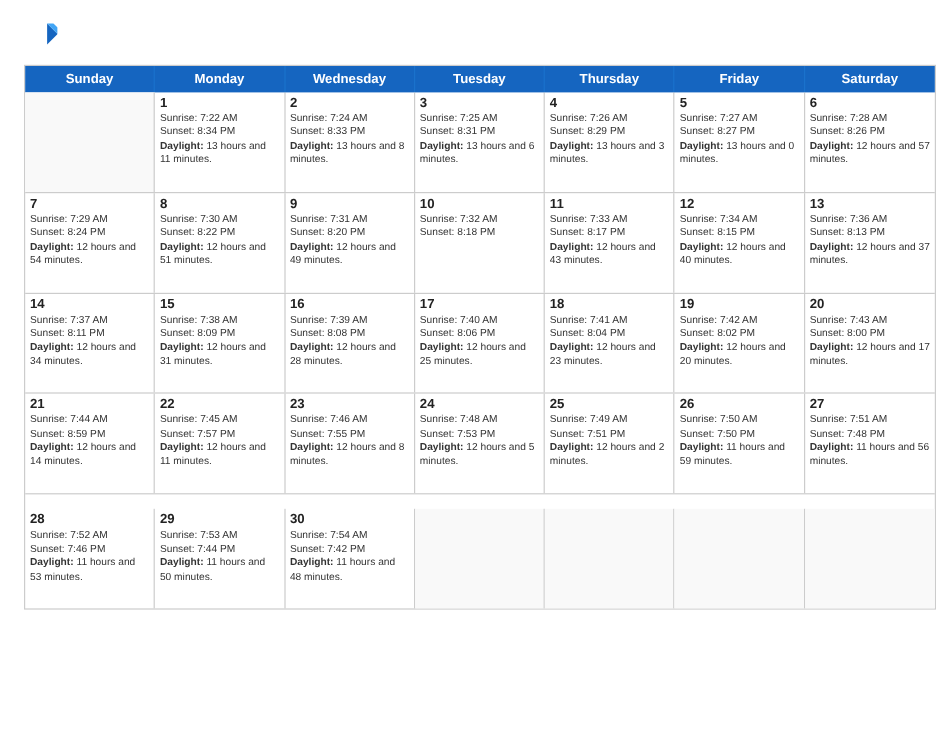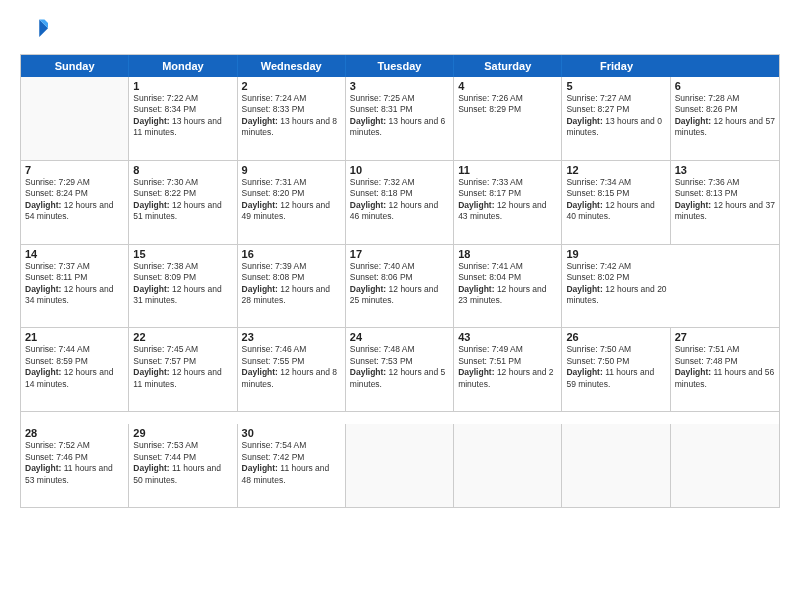--- a/index.html
+++ b/index.html
@@ -130,22 +130,23 @@
       <div class="location"></div>
     </div>
   </div>
 
   <div class="calendar">
     <div class="cal-header-row">
     <div class="cal-header-cell">Sunday</div>
         <div class="cal-header-cell">Monday</div>
         <div class="cal-header-cell">Wednesday</div>
         <div class="cal-header-cell">Tuesday</div>
+        <div class="cal-header-cell">Thursday</div>
+        <div class="cal-header-cell">Friday</div>
         <div class="cal-header-cell">Saturday</div>
-        <div class="cal-header-cell">Friday</div>
       </div>
     <div class="cal-body">
     <div class="cal-row">
           <div class="cal-cell empty"></div>
           <div class="cal-cell">
             <div class="day-number">1</div>
             <div class="cell-line">Sunrise: 7:22 AM</div>
             <div class="cell-line">Sunset: 8:34 PM</div>
             <div class="cell-line"><span class="daylight-label">Daylight: </span>13 hours and 11 minutes.</div>
           </div>
@@ -158,20 +159,21 @@
           <div class="cal-cell">
             <div class="day-number">3</div>
             <div class="cell-line">Sunrise: 7:25 AM</div>
             <div class="cell-line">Sunset: 8:31 PM</div>
             <div class="cell-line"><span class="daylight-label">Daylight: </span>13 hours and 6 minutes.</div>
           </div>
           <div class="cal-cell">
             <div class="day-number">4</div>
             <div class="cell-line">Sunrise: 7:26 AM</div>
             <div class="cell-line">Sunset: 8:29 PM</div>
+            <div class="cell-line"><span class="daylight-label">Daylight: </span>13 hours and 3 minutes.</div>
           </div>
           <div class="cal-cell">
             <div class="day-number">5</div>
             <div class="cell-line">Sunrise: 7:27 AM</div>
             <div class="cell-line">Sunset: 8:27 PM</div>
             <div class="cell-line"><span class="daylight-label">Daylight: </span>13 hours and 0 minutes.</div>
           </div>
           <div class="cal-cell">
             <div class="day-number">6</div>
             <div class="cell-line">Sunrise: 7:28 AM</div>
@@ -195,21 +197,20 @@
           <div class="cal-cell">
             <div class="day-number">9</div>
             <div class="cell-line">Sunrise: 7:31 AM</div>
             <div class="cell-line">Sunset: 8:20 PM</div>
             <div class="cell-line"><span class="daylight-label">Daylight: </span>12 hours and 49 minutes.</div>
           </div>
           <div class="cal-cell">
             <div class="day-number">10</div>
             <div class="cell-line">Sunrise: 7:32 AM</div>
             <div class="cell-line">Sunset: 8:18 PM</div>
-            <div class="cell-line"><span class="daylight-label">Daylight: </span>12 hours and 46 minutes.</div>
           </div>
           <div class="cal-cell">
             <div class="day-number">11</div>
             <div class="cell-line">Sunrise: 7:33 AM</div>
             <div class="cell-line">Sunset: 8:17 PM</div>
             <div class="cell-line"><span class="daylight-label">Daylight: </span>12 hours and 43 minutes.</div>
           </div>
           <div class="cal-cell">
             <div class="day-number">12</div>
             <div class="cell-line">Sunrise: 7:34 AM</div>
@@ -253,20 +254,26 @@
             <div class="cell-line">Sunrise: 7:41 AM</div>
             <div class="cell-line">Sunset: 8:04 PM</div>
             <div class="cell-line"><span class="daylight-label">Daylight: </span>12 hours and 23 minutes.</div>
           </div>
           <div class="cal-cell">
             <div class="day-number">19</div>
             <div class="cell-line">Sunrise: 7:42 AM</div>
             <div class="cell-line">Sunset: 8:02 PM</div>
             <div class="cell-line"><span class="daylight-label">Daylight: </span>12 hours and 20 minutes.</div>
           </div>
+          <div class="cal-cell">
+            <div class="day-number">20</div>
+            <div class="cell-line">Sunrise: 7:43 AM</div>
+            <div class="cell-line">Sunset: 8:00 PM</div>
+            <div class="cell-line"><span class="daylight-label">Daylight: </span>12 hours and 17 minutes.</div>
+          </div>
         </div>
         <div class="cal-row">
           <div class="cal-cell">
             <div class="day-number">21</div>
             <div class="cell-line">Sunrise: 7:44 AM</div>
             <div class="cell-line">Sunset: 8:59 PM</div>
             <div class="cell-line"><span class="daylight-label">Daylight: </span>12 hours and 14 minutes.</div>
           </div>
           <div class="cal-cell">
             <div class="day-number">22</div>
@@ -280,21 +287,21 @@
             <div class="cell-line">Sunset: 7:55 PM</div>
             <div class="cell-line"><span class="daylight-label">Daylight: </span>12 hours and 8 minutes.</div>
           </div>
           <div class="cal-cell">
             <div class="day-number">24</div>
             <div class="cell-line">Sunrise: 7:48 AM</div>
             <div class="cell-line">Sunset: 7:53 PM</div>
             <div class="cell-line"><span class="daylight-label">Daylight: </span>12 hours and 5 minutes.</div>
           </div>
           <div class="cal-cell">
-            <div class="day-number">43</div>
+            <div class="day-number">25</div>
             <div class="cell-line">Sunrise: 7:49 AM</div>
             <div class="cell-line">Sunset: 7:51 PM</div>
             <div class="cell-line"><span class="daylight-label">Daylight: </span>12 hours and 2 minutes.</div>
           </div>
           <div class="cal-cell">
             <div class="day-number">26</div>
             <div class="cell-line">Sunrise: 7:50 AM</div>
             <div class="cell-line">Sunset: 7:50 PM</div>
             <div class="cell-line"><span class="daylight-label">Daylight: </span>11 hours and 59 minutes.</div>
           </div>

